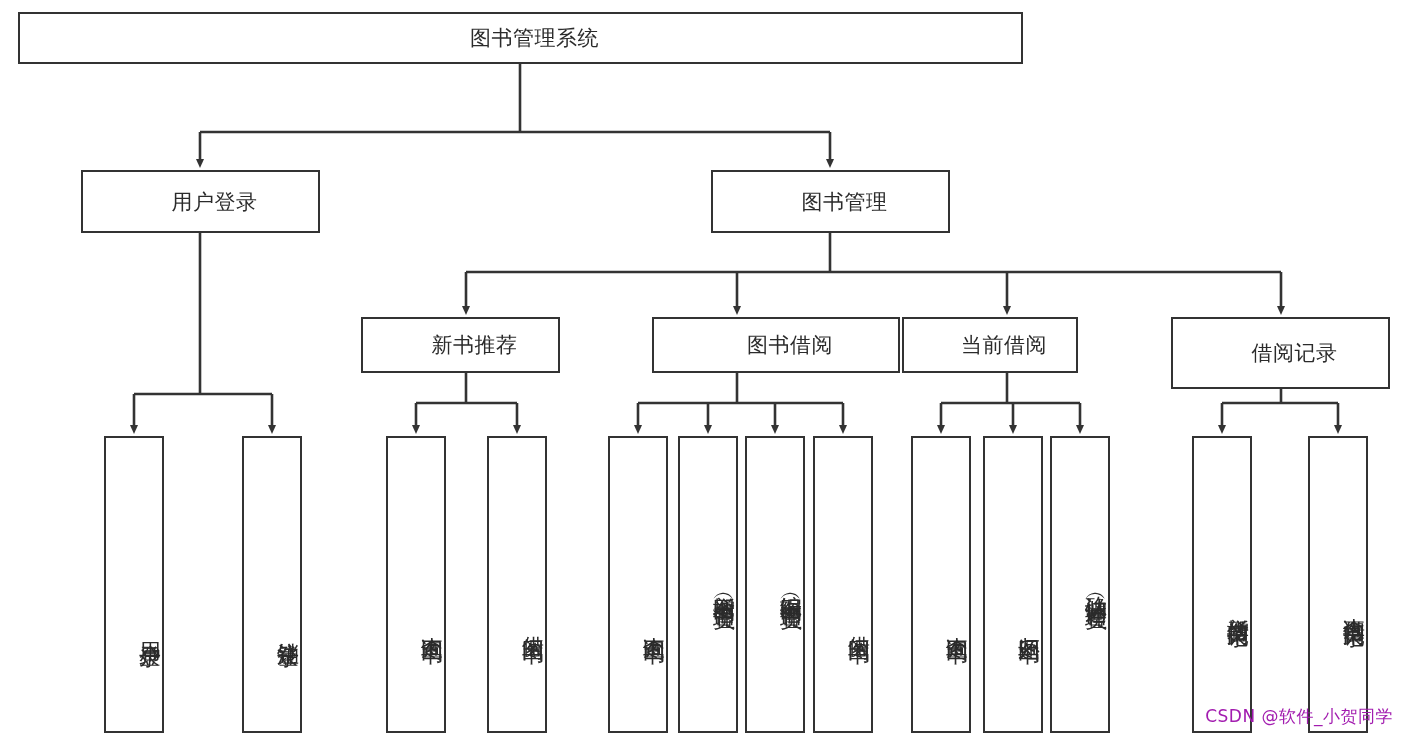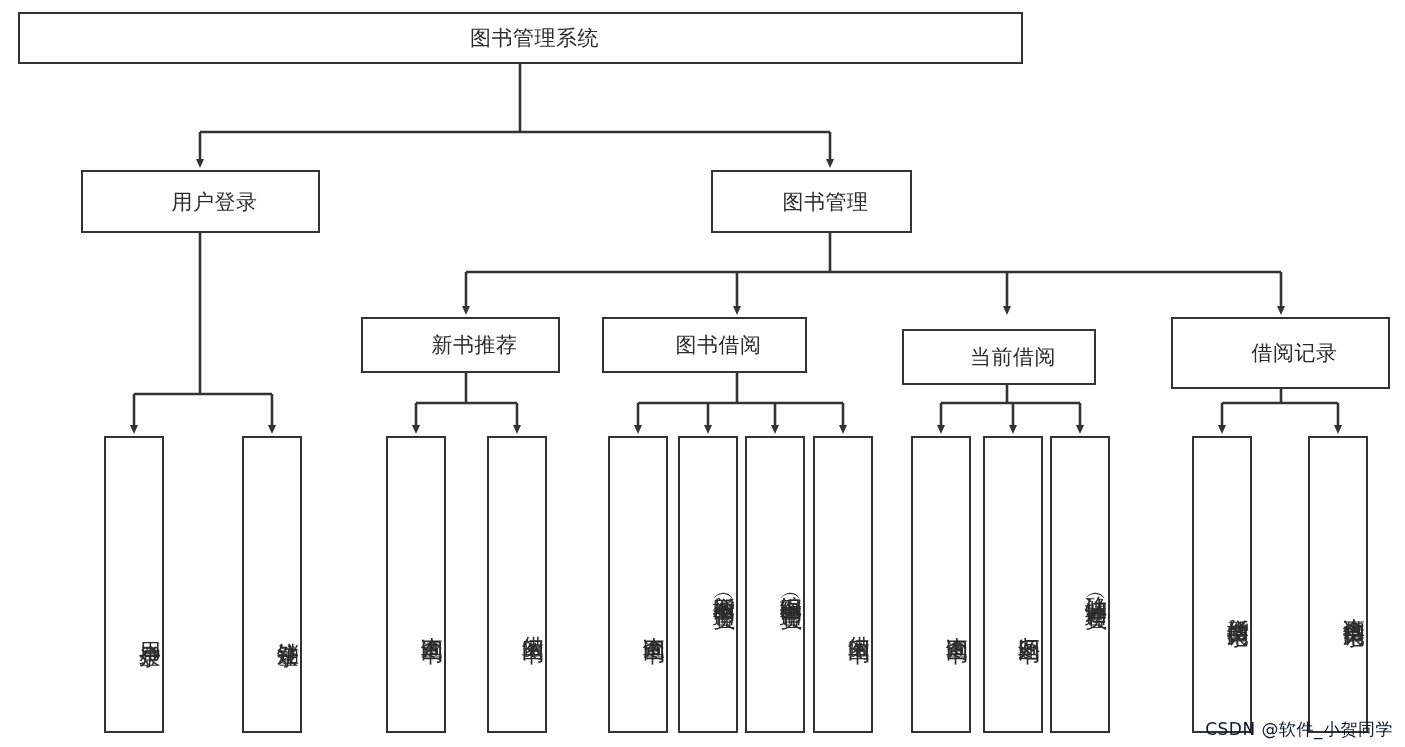--- a/index.html
+++ b/index.html
@@ -52,23 +52,23 @@
   .node.vert.topalign {
     padding-top: 4px;
   }
   .node-label {
     display: block;
     white-space: nowrap;
   }
   .watermark {
     position: absolute;
     right: 12px;
-    bottom: 6px;
+    bottom: 19px;
     font-size: 17px;
-    color: #0f172a;
+    color: #a21caf;
     white-space: nowrap;
     letter-spacing: 0.5px;
   }
 </style>
 </head>
 <body>
 
 <div id="canvas">
 
   <svg id="edges" viewBox="0 0 1405 747" xmlns="http://www.w3.org/2000/svg">
@@ -121,31 +121,31 @@
     </g>
   </svg>
 
   <div class="node horiz" style="left:18px; top:12px; width:1005px; height:52px;">
     <span class="node-label">图书管理系统</span>
   </div>
 
   <div class="node horiz" style="left:81px; top:170px; width:239px; height:63px;">
     <span class="node-label">用户登录</span>
   </div>
-  <div class="node horiz" style="left:711px; top:170px; width:201px; height:63px;">
+  <div class="node horiz" style="left:711px; top:170px; width:239px; height:63px;">
     <span class="node-label">图书管理</span>
   </div>
 
   <div class="node horiz" style="left:361px; top:317px; width:199px; height:56px;">
     <span class="node-label">新书推荐</span>
   </div>
-  <div class="node horiz" style="left:602px; top:317px; width:205px; height:56px;">
+  <div class="node horiz" style="left:652px; top:317px; width:248px; height:56px;">
     <span class="node-label">图书借阅</span>
   </div>
-  <div class="node horiz" style="left:902px; top:317px; width:194px; height:56px;margin-top:12px;">
+  <div class="node horiz" style="left:902px; top:317px; width:176px; height:56px;">
     <span class="node-label">当前借阅</span>
   </div>
   <div class="node horiz" style="left:1171px; top:317px; width:219px; height:72px;">
     <span class="node-label">借阅记录</span>
   </div>
 
   <div class="node vert" style="left:104px; top:436px; width:60px; height:297px; padding-top:86px;">
     <span class="node-label">用户登录</span>
   </div>
   <div class="node vert" style="left:242px; top:436px; width:60px; height:297px; padding-top:86px;">

